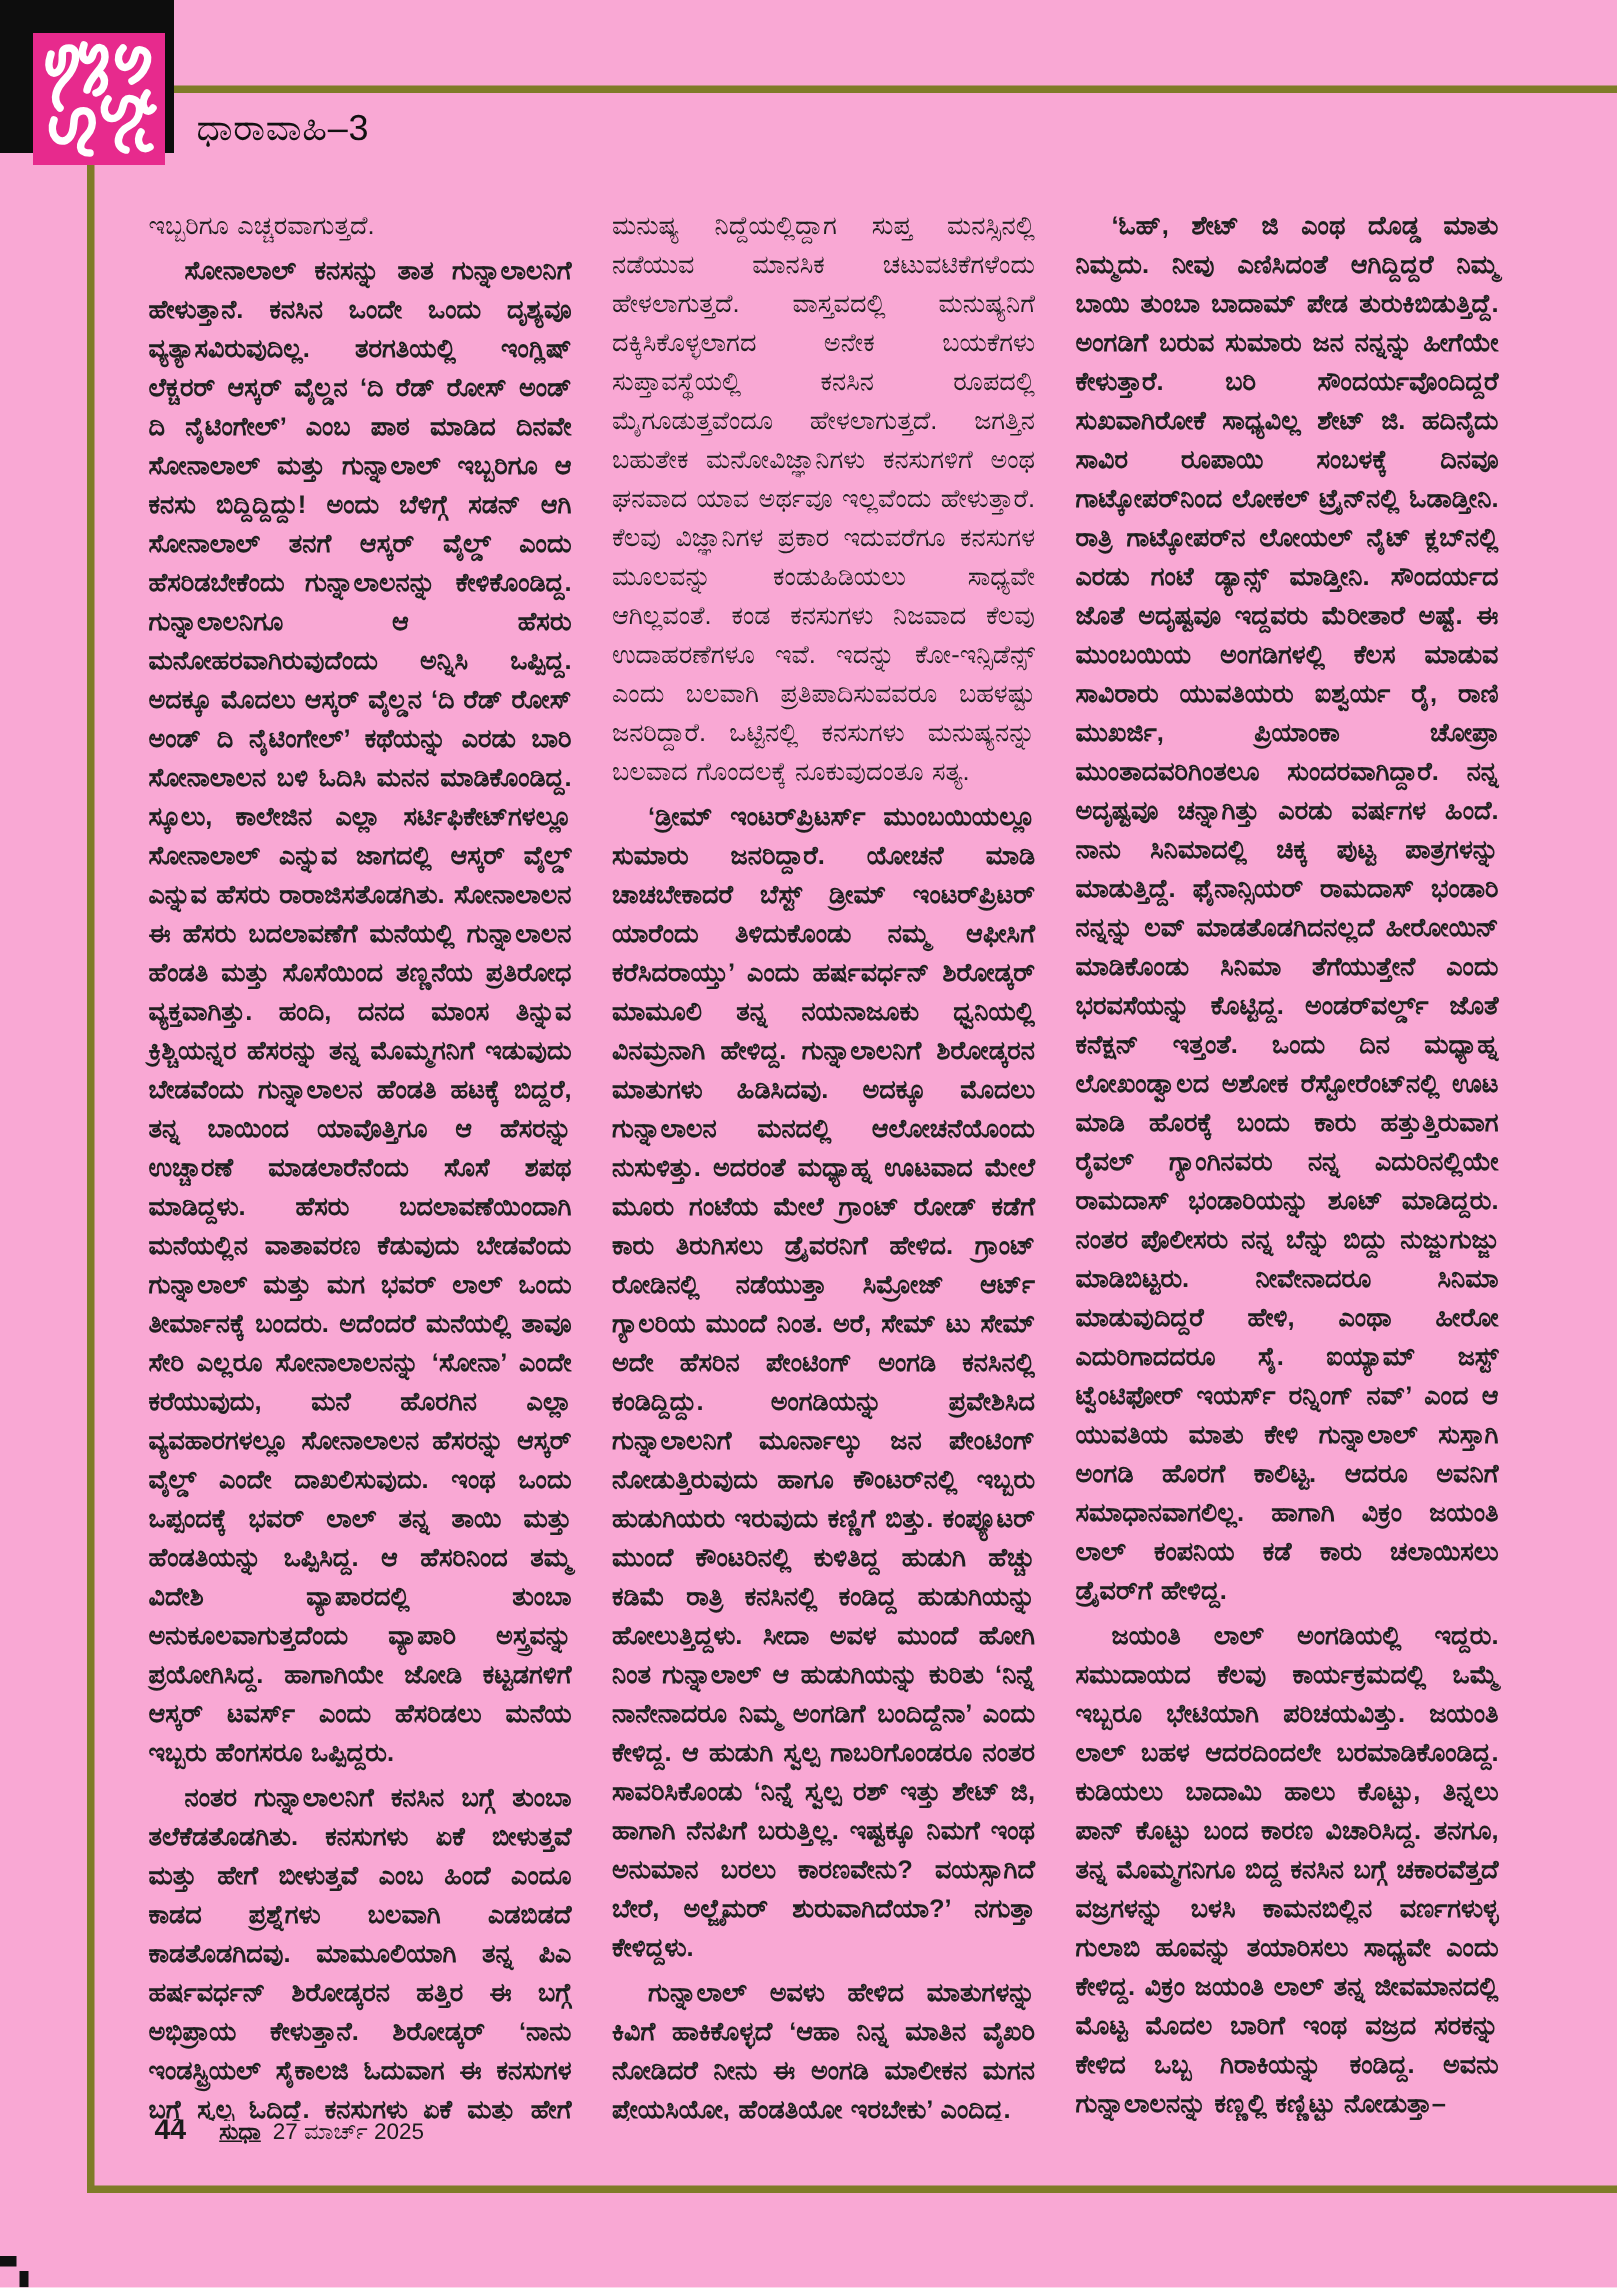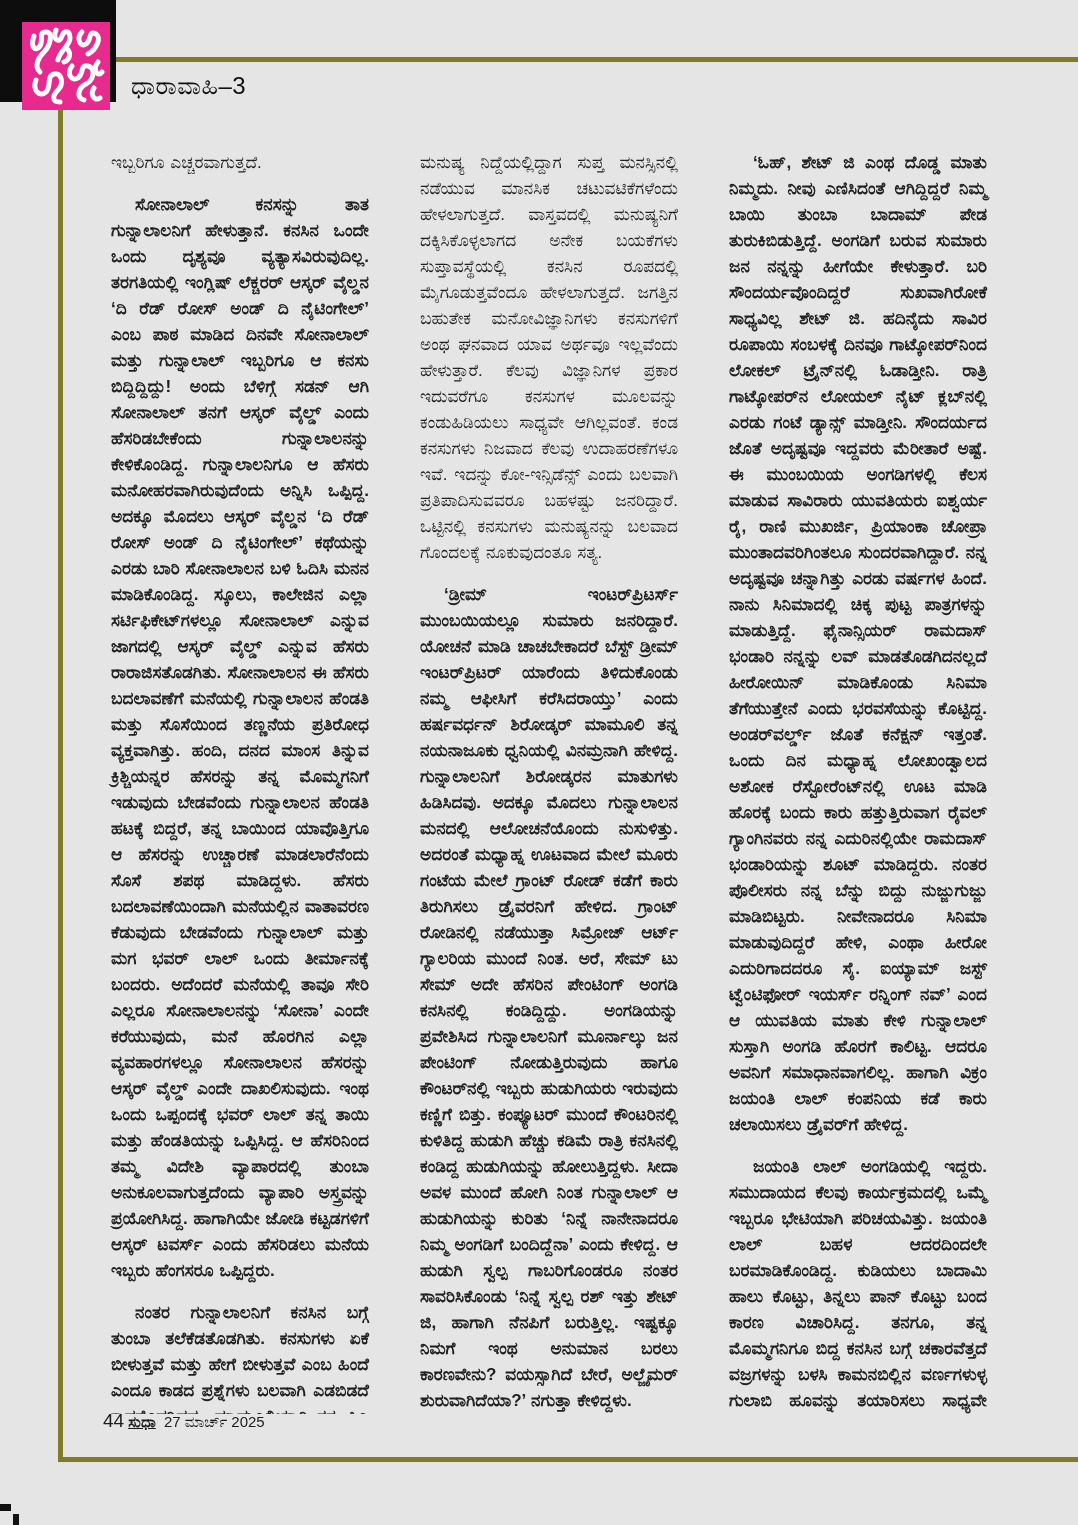--- a/index.html
+++ b/index.html
@@ -1,39 +1,39 @@
 <!DOCTYPE html>
 <html><head>
 <meta charset="utf-8">
 <style>
   html,body{margin:0;padding:0;background:#ffffff;}
   .page{
-    position:relative;width:1078px;height:1525px;background:#e5e5e5;
+    position:relative;width:1078px;height:1525px;background:#f9a8d4;
     font-family:"Liberation Sans","DejaVu Sans",sans-serif;color:#1c1c1c;overflow:hidden;
   }
   .corner-black{position:absolute;left:0;top:0;width:116px;height:102px;background:#0d0d0d;}
   .logo{position:absolute;left:22px;top:22px;width:88px;height:88px;background:#e72a8d;}
   .logo svg{display:block;width:100%;height:100%;}
   .rule-top{position:absolute;left:116px;top:57px;width:962px;height:5px;background:#7f7b28;}
   .rule-left{position:absolute;left:58px;top:110px;width:5px;height:1352px;background:#7f7b28;}
   .rule-bottom{position:absolute;left:58px;top:1457px;width:1020px;height:5px;background:#7f7b28;}
   .section-title{
     position:absolute;left:131px;top:72px;font-size:24px;font-weight:500;color:#111;
     letter-spacing:0.5px;
   }
   .col{
     position:absolute;top:134px;width:290px;height:1280px;overflow:hidden;
     font-size:17px;line-height:26px;text-align:justify;text-justify:inter-word;
     word-spacing:1px;color:#202020;
   }
   .col-1{left:95px;} .col-2{left:404px;} .col-3{left:713px;}
-  .para{margin:16px;}
+  .para{margin:4px;}
   .para.indent{text-indent:24px;font-weight:bold;}
   .footer{position:absolute;left:103px;top:1410px;font-size:15px;color:#1c1c1c;white-space:nowrap;}
-  .footer .pagenum{font-weight:normal;font-size:19px;margin-right:4px;}
+  .footer .pagenum{font-weight:bold;font-size:19px;margin-right:22px;}
   .footer .mag{font-weight:bold;margin-right:8px;text-decoration:underline;}
   .footer .date{font-weight:500;margin-top:15px;}
   .cropmark-h{position:absolute;left:0;top:1504px;width:11px;height:7px;background:#111;}
   .cropmark-v{position:absolute;left:13px;top:1514px;width:6px;height:11px;background:#111;}
 </style>
 </head>
 <body>
 
 <div class="page">
 
@@ -61,20 +61,21 @@
   <div class="section-title">ಧಾರಾವಾಹಿ–3</div>
 
   <div class="col col-1">
       <p class="para">ಇಬ್ಬರಿಗೂ ಎಚ್ಚರವಾಗುತ್ತದೆ.</p>
       <p class="para indent">ಸೋನಾಲಾಲ್ ಕನಸನ್ನು ತಾತ ಗುನ್ನಾಲಾಲನಿಗೆ ಹೇಳುತ್ತಾನೆ. ಕನಸಿನ ಒಂದೇ ಒಂದು ದೃಶ್ಯವೂ ವ್ಯತ್ಯಾಸವಿರುವುದಿಲ್ಲ. ತರಗತಿಯಲ್ಲಿ ಇಂಗ್ಲಿಷ್ ಲೆಕ್ಚರರ್ ಆಸ್ಕರ್ ವೈಲ್ಡನ ‘ದಿ ರೆಡ್ ರೋಸ್ ಅಂಡ್ ದಿ ನೈಟಿಂಗೇಲ್’ ಎಂಬ ಪಾಠ ಮಾಡಿದ ದಿನವೇ ಸೋನಾಲಾಲ್ ಮತ್ತು ಗುನ್ನಾಲಾಲ್ ಇಬ್ಬರಿಗೂ ಆ ಕನಸು ಬಿದ್ದಿದ್ದಿದ್ದು! ಅಂದು ಬೆಳಿಗ್ಗೆ ಸಡನ್ ಆಗಿ ಸೋನಾಲಾಲ್ ತನಗೆ ಆಸ್ಕರ್ ವೈಲ್ಡ್ ಎಂದು ಹೆಸರಿಡಬೇಕೆಂದು ಗುನ್ನಾಲಾಲನನ್ನು ಕೇಳಿಕೊಂಡಿದ್ದ. ಗುನ್ನಾಲಾಲನಿಗೂ ಆ ಹೆಸರು ಮನೋಹರವಾಗಿರುವುದೆಂದು ಅನ್ನಿಸಿ ಒಪ್ಪಿದ್ದ. ಅದಕ್ಕೂ ಮೊದಲು ಆಸ್ಕರ್ ವೈಲ್ಡನ ‘ದಿ ರೆಡ್ ರೋಸ್ ಅಂಡ್ ದಿ ನೈಟಿಂಗೇಲ್’ ಕಥೆಯನ್ನು ಎರಡು ಬಾರಿ ಸೋನಾಲಾಲನ ಬಳಿ ಓದಿಸಿ ಮನನ ಮಾಡಿಕೊಂಡಿದ್ದ. ಸ್ಕೂಲು, ಕಾಲೇಜಿನ ಎಲ್ಲಾ ಸರ್ಟಿಫಿಕೇಟ್‌ಗಳಲ್ಲೂ ಸೋನಾಲಾಲ್ ಎನ್ನುವ ಜಾಗದಲ್ಲಿ ಆಸ್ಕರ್ ವೈಲ್ಡ್ ಎನ್ನುವ ಹೆಸರು ರಾರಾಜಿಸತೊಡಗಿತು. ಸೋನಾಲಾಲನ ಈ ಹೆಸರು ಬದಲಾವಣೆಗೆ ಮನೆಯಲ್ಲಿ ಗುನ್ನಾಲಾಲನ ಹೆಂಡತಿ ಮತ್ತು ಸೊಸೆಯಿಂದ ತಣ್ಣನೆಯ ಪ್ರತಿರೋಧ ವ್ಯಕ್ತವಾಗಿತ್ತು. ಹಂದಿ, ದನದ ಮಾಂಸ ತಿನ್ನುವ ಕ್ರಿಶ್ಚಿಯನ್ನರ ಹೆಸರನ್ನು ತನ್ನ ಮೊಮ್ಮಗನಿಗೆ ಇಡುವುದು ಬೇಡವೆಂದು ಗುನ್ನಾಲಾಲನ ಹೆಂಡತಿ ಹಟಕ್ಕೆ ಬಿದ್ದರೆ, ತನ್ನ ಬಾಯಿಂದ ಯಾವೊತ್ತಿಗೂ ಆ ಹೆಸರನ್ನು ಉಚ್ಚಾರಣೆ ಮಾಡಲಾರೆನೆಂದು ಸೊಸೆ ಶಪಥ ಮಾಡಿದ್ದಳು. ಹೆಸರು ಬದಲಾವಣೆಯಿಂದಾಗಿ ಮನೆಯಲ್ಲಿನ ವಾತಾವರಣ ಕೆಡುವುದು ಬೇಡವೆಂದು ಗುನ್ನಾಲಾಲ್ ಮತ್ತು ಮಗ ಭವರ್ ಲಾಲ್ ಒಂದು ತೀರ್ಮಾನಕ್ಕೆ ಬಂದರು. ಅದೆಂದರೆ ಮನೆಯಲ್ಲಿ ತಾವೂ ಸೇರಿ ಎಲ್ಲರೂ ಸೋನಾಲಾಲನನ್ನು ‘ಸೋನಾ’ ಎಂದೇ ಕರೆಯುವುದು, ಮನೆ ಹೊರಗಿನ ಎಲ್ಲಾ ವ್ಯವಹಾರಗಳಲ್ಲೂ ಸೋನಾಲಾಲನ ಹೆಸರನ್ನು ಆಸ್ಕರ್ ವೈಲ್ಡ್ ಎಂದೇ ದಾಖಲಿಸುವುದು. ಇಂಥ ಒಂದು ಒಪ್ಪಂದಕ್ಕೆ ಭವರ್ ಲಾಲ್ ತನ್ನ ತಾಯಿ ಮತ್ತು ಹೆಂಡತಿಯನ್ನು ಒಪ್ಪಿಸಿದ್ದ. ಆ ಹೆಸರಿನಿಂದ ತಮ್ಮ ವಿದೇಶಿ ವ್ಯಾಪಾರದಲ್ಲಿ ತುಂಬಾ ಅನುಕೂಲವಾಗುತ್ತದೆಂದು ವ್ಯಾಪಾರಿ ಅಸ್ತ್ರವನ್ನು ಪ್ರಯೋಗಿಸಿದ್ದ. ಹಾಗಾಗಿಯೇ ಜೋಡಿ ಕಟ್ಟಡಗಳಿಗೆ ಆಸ್ಕರ್ ಟವರ್ಸ್ ಎಂದು ಹೆಸರಿಡಲು ಮನೆಯ ಇಬ್ಬರು ಹೆಂಗಸರೂ ಒಪ್ಪಿದ್ದರು.</p>
       <p class="para indent">ನಂತರ ಗುನ್ನಾಲಾಲನಿಗೆ ಕನಸಿನ ಬಗ್ಗೆ ತುಂಬಾ ತಲೆಕೆಡತೊಡಗಿತು. ಕನಸುಗಳು ಏಕೆ ಬೀಳುತ್ತವೆ ಮತ್ತು ಹೇಗೆ ಬೀಳುತ್ತವೆ ಎಂಬ ಹಿಂದೆ ಎಂದೂ ಕಾಡದ ಪ್ರಶ್ನೆಗಳು ಬಲವಾಗಿ ಎಡಬಿಡದೆ ಕಾಡತೊಡಗಿದವು. ಮಾಮೂಲಿಯಾಗಿ ತನ್ನ ಪಿಎ ಹರ್ಷವರ್ಧನ್ ಶಿರೋಡ್ಕರನ ಹತ್ತಿರ ಈ ಬಗ್ಗೆ ಅಭಿಪ್ರಾಯ ಕೇಳುತ್ತಾನೆ. ಶಿರೋಡ್ಕರ್ ‘ನಾನು ಇಂಡಸ್ಟ್ರಿಯಲ್ ಸೈಕಾಲಜಿ ಓದುವಾಗ ಈ ಕನಸುಗಳ ಬಗ್ಗೆ ಸ್ವಲ್ಪ ಓದಿದ್ದೆ. ಕನಸುಗಳು ಏಕೆ ಮತ್ತು ಹೇಗೆ ಬೀಳುತ್ತವೆ ಎಂಬುದಕ್ಕೆ ಒಂದು ನಿರ್ದಿಷ್ಟ ಕಾರಣವಿರುವುದಿಲ್ಲ. ಕನಸುಗಳು</p>
     </div>
   <div class="col col-2">
       <p class="para">ಮನುಷ್ಯ ನಿದ್ದೆಯಲ್ಲಿದ್ದಾಗ ಸುಪ್ತ ಮನಸ್ಸಿನಲ್ಲಿ ನಡೆಯುವ ಮಾನಸಿಕ ಚಟುವಟಿಕೆಗಳೆಂದು ಹೇಳಲಾಗುತ್ತದೆ. ವಾಸ್ತವದಲ್ಲಿ ಮನುಷ್ಯನಿಗೆ ದಕ್ಕಿಸಿಕೊಳ್ಳಲಾಗದ ಅನೇಕ ಬಯಕೆಗಳು ಸುಪ್ತಾವಸ್ಥೆಯಲ್ಲಿ ಕನಸಿನ ರೂಪದಲ್ಲಿ ಮೈಗೂಡುತ್ತವೆಂದೂ ಹೇಳಲಾಗುತ್ತದೆ. ಜಗತ್ತಿನ ಬಹುತೇಕ ಮನೋವಿಜ್ಞಾನಿಗಳು ಕನಸುಗಳಿಗೆ ಅಂಥ ಘನವಾದ ಯಾವ ಅರ್ಥವೂ ಇಲ್ಲವೆಂದು ಹೇಳುತ್ತಾರೆ. ಕೆಲವು ವಿಜ್ಞಾನಿಗಳ ಪ್ರಕಾರ ಇದುವರೆಗೂ ಕನಸುಗಳ ಮೂಲವನ್ನು ಕಂಡುಹಿಡಿಯಲು ಸಾಧ್ಯವೇ ಆಗಿಲ್ಲವಂತೆ. ಕಂಡ ಕನಸುಗಳು ನಿಜವಾದ ಕೆಲವು ಉದಾಹರಣೆಗಳೂ ಇವೆ. ಇದನ್ನು ಕೋ-ಇನ್ಸಿಡೆನ್ಸ್ ಎಂದು ಬಲವಾಗಿ ಪ್ರತಿಪಾದಿಸುವವರೂ ಬಹಳಷ್ಟು ಜನರಿದ್ದಾರೆ. ಒಟ್ಟಿನಲ್ಲಿ ಕನಸುಗಳು ಮನುಷ್ಯನನ್ನು ಬಲವಾದ ಗೊಂದಲಕ್ಕೆ ನೂಕುವುದಂತೂ ಸತ್ಯ.</p>
       <p class="para indent">‘ಡ್ರೀಮ್ ಇಂಟರ್‌ಪ್ರಿಟರ್ಸ್ ಮುಂಬಯಿಯಲ್ಲೂ ಸುಮಾರು ಜನರಿದ್ದಾರೆ. ಯೋಚನೆ ಮಾಡಿ ಚಾಚಬೇಕಾದರೆ ಬೆಸ್ಟ್ ಡ್ರೀಮ್ ಇಂಟರ್‌ಪ್ರಿಟರ್ ಯಾರೆಂದು ತಿಳಿದುಕೊಂಡು ನಮ್ಮ ಆಫೀಸಿಗೆ ಕರೆಸಿದರಾಯ್ತು’ ಎಂದು ಹರ್ಷವರ್ಧನ್ ಶಿರೋಡ್ಕರ್ ಮಾಮೂಲಿ ತನ್ನ ನಯನಾಜೂಕು ಧ್ವನಿಯಲ್ಲಿ ವಿನಮ್ರನಾಗಿ ಹೇಳಿದ್ದ. ಗುನ್ನಾಲಾಲನಿಗೆ ಶಿರೋಡ್ಕರನ ಮಾತುಗಳು ಹಿಡಿಸಿದವು. ಅದಕ್ಕೂ ಮೊದಲು ಗುನ್ನಾಲಾಲನ ಮನದಲ್ಲಿ ಆಲೋಚನೆಯೊಂದು ನುಸುಳಿತ್ತು. ಅದರಂತೆ ಮಧ್ಯಾಹ್ನ ಊಟವಾದ ಮೇಲೆ ಮೂರು ಗಂಟೆಯ ಮೇಲೆ ಗ್ರಾಂಟ್ ರೋಡ್ ಕಡೆಗೆ ಕಾರು ತಿರುಗಿಸಲು ಡ್ರೈವರನಿಗೆ ಹೇಳಿದ. ಗ್ರಾಂಟ್ ರೋಡಿನಲ್ಲಿ ನಡೆಯುತ್ತಾ ಸಿಮ್ರೋಜ್ ಆರ್ಟ್ ಗ್ಯಾಲರಿಯ ಮುಂದೆ ನಿಂತ. ಅರೆ, ಸೇಮ್ ಟು ಸೇಮ್ ಅದೇ ಹೆಸರಿನ ಪೇಂಟಿಂಗ್ ಅಂಗಡಿ ಕನಸಿನಲ್ಲಿ ಕಂಡಿದ್ದಿದ್ದು. ಅಂಗಡಿಯನ್ನು ಪ್ರವೇಶಿಸಿದ ಗುನ್ನಾಲಾಲನಿಗೆ ಮೂರ್ನಾಲ್ಕು ಜನ ಪೇಂಟಿಂಗ್ ನೋಡುತ್ತಿರುವುದು ಹಾಗೂ ಕೌಂಟರ್‌ನಲ್ಲಿ ಇಬ್ಬರು ಹುಡುಗಿಯರು ಇರುವುದು ಕಣ್ಣಿಗೆ ಬಿತ್ತು. ಕಂಪ್ಯೂಟರ್ ಮುಂದೆ ಕೌಂಟರಿನಲ್ಲಿ ಕುಳಿತಿದ್ದ ಹುಡುಗಿ ಹೆಚ್ಚು ಕಡಿಮೆ ರಾತ್ರಿ ಕನಸಿನಲ್ಲಿ ಕಂಡಿದ್ದ ಹುಡುಗಿಯನ್ನು ಹೋಲುತ್ತಿದ್ದಳು. ಸೀದಾ ಅವಳ ಮುಂದೆ ಹೋಗಿ ನಿಂತ ಗುನ್ನಾಲಾಲ್ ಆ ಹುಡುಗಿಯನ್ನು ಕುರಿತು ‘ನಿನ್ನೆ ನಾನೇನಾದರೂ ನಿಮ್ಮ ಅಂಗಡಿಗೆ ಬಂದಿದ್ದೆನಾ’ ಎಂದು ಕೇಳಿದ್ದ. ಆ ಹುಡುಗಿ ಸ್ವಲ್ಪ ಗಾಬರಿಗೊಂಡರೂ ನಂತರ ಸಾವರಿಸಿಕೊಂಡು ‘ನಿನ್ನೆ ಸ್ವಲ್ಪ ರಶ್ ಇತ್ತು ಶೇಟ್ ಜಿ, ಹಾಗಾಗಿ ನೆನಪಿಗೆ ಬರುತ್ತಿಲ್ಲ. ಇಷ್ಟಕ್ಕೂ ನಿಮಗೆ ಇಂಥ ಅನುಮಾನ ಬರಲು ಕಾರಣವೇನು? ವಯಸ್ಸಾಗಿದೆ ಬೇರೆ, ಅಲ್ಜೈಮರ್ ಶುರುವಾಗಿದೆಯಾ?’ ನಗುತ್ತಾ ಕೇಳಿದ್ದಳು.</p>
+      <p class="para indent">ಗುನ್ನಾಲಾಲ್ ಅವಳು ಹೇಳಿದ ಮಾತುಗಳನ್ನು ಕಿವಿಗೆ ಹಾಕಿಕೊಳ್ಳದೆ ‘ಆಹಾ ನಿನ್ನ ಮಾತಿನ ವೈಖರಿ ನೋಡಿದರೆ ನೀನು ಈ ಅಂಗಡಿ ಮಾಲೀಕನ ಮಗನ ಪ್ರೇಯಸಿಯೋ, ಹೆಂಡತಿಯೋ ಇರಬೇಕು’ ಎಂದಿದ್ದ.</p>
     </div>
   <div class="col col-3">
       <p class="para indent">‘ಓಹ್, ಶೇಟ್ ಜಿ ಎಂಥ ದೊಡ್ಡ ಮಾತು ನಿಮ್ಮದು. ನೀವು ಎಣಿಸಿದಂತೆ ಆಗಿದ್ದಿದ್ದರೆ ನಿಮ್ಮ ಬಾಯಿ ತುಂಬಾ ಬಾದಾಮ್ ಪೇಡ ತುರುಕಿಬಿಡುತ್ತಿದ್ದೆ. ಅಂಗಡಿಗೆ ಬರುವ ಸುಮಾರು ಜನ ನನ್ನನ್ನು ಹೀಗೆಯೇ ಕೇಳುತ್ತಾರೆ. ಬರಿ ಸೌಂದರ್ಯವೊಂದಿದ್ದರೆ ಸುಖವಾಗಿರೋಕೆ ಸಾಧ್ಯವಿಲ್ಲ ಶೇಟ್ ಜಿ. ಹದಿನೈದು ಸಾವಿರ ರೂಪಾಯಿ ಸಂಬಳಕ್ಕೆ ದಿನವೂ ಗಾಟ್ಕೋಪರ್‌ನಿಂದ ಲೋಕಲ್ ಟ್ರೈನ್‌ನಲ್ಲಿ ಓಡಾಡ್ತೀನಿ. ರಾತ್ರಿ ಗಾಟ್ಕೋಪರ್‌ನ ಲೋಯಲ್ ನೈಟ್ ಕ್ಲಬ್‌ನಲ್ಲಿ ಎರಡು ಗಂಟೆ ಡ್ಯಾನ್ಸ್ ಮಾಡ್ತೀನಿ. ಸೌಂದರ್ಯದ ಜೊತೆ ಅದೃಷ್ಟವೂ ಇದ್ದವರು ಮೆರೀತಾರೆ ಅಷ್ಟೆ. ಈ ಮುಂಬಯಿಯ ಅಂಗಡಿಗಳಲ್ಲಿ ಕೆಲಸ ಮಾಡುವ ಸಾವಿರಾರು ಯುವತಿಯರು ಐಶ್ವರ್ಯ ರೈ, ರಾಣಿ ಮುಖರ್ಜಿ, ಪ್ರಿಯಾಂಕಾ ಚೋಪ್ರಾ ಮುಂತಾದವರಿಗಿಂತಲೂ ಸುಂದರವಾಗಿದ್ದಾರೆ. ನನ್ನ ಅದೃಷ್ಟವೂ ಚನ್ನಾಗಿತ್ತು ಎರಡು ವರ್ಷಗಳ ಹಿಂದೆ. ನಾನು ಸಿನಿಮಾದಲ್ಲಿ ಚಿಕ್ಕ ಪುಟ್ಟ ಪಾತ್ರಗಳನ್ನು ಮಾಡುತ್ತಿದ್ದೆ. ಫೈನಾನ್ಸಿಯರ್ ರಾಮದಾಸ್ ಭಂಡಾರಿ ನನ್ನನ್ನು ಲವ್ ಮಾಡತೊಡಗಿದನಲ್ಲದೆ ಹೀರೋಯಿನ್ ಮಾಡಿಕೊಂಡು ಸಿನಿಮಾ ತೆಗೆಯುತ್ತೇನೆ ಎಂದು ಭರವಸೆಯನ್ನು ಕೊಟ್ಟಿದ್ದ. ಅಂಡರ್‌ವರ್ಲ್ಡ್ ಜೊತೆ ಕನೆಕ್ಷನ್ ಇತ್ತಂತೆ. ಒಂದು ದಿನ ಮಧ್ಯಾಹ್ನ ಲೋಖಂಡ್ವಾಲದ ಅಶೋಕ ರೆಸ್ಟೋರೆಂಟ್‌ನಲ್ಲಿ ಊಟ ಮಾಡಿ ಹೊರಕ್ಕೆ ಬಂದು ಕಾರು ಹತ್ತುತ್ತಿರುವಾಗ ರೈವಲ್ ಗ್ಯಾಂಗಿನವರು ನನ್ನ ಎದುರಿನಲ್ಲಿಯೇ ರಾಮದಾಸ್ ಭಂಡಾರಿಯನ್ನು ಶೂಟ್ ಮಾಡಿದ್ದರು. ನಂತರ ಪೊಲೀಸರು ನನ್ನ ಬೆನ್ನು ಬಿದ್ದು ನುಜ್ಜುಗುಜ್ಜು ಮಾಡಿಬಿಟ್ಟರು. ನೀವೇನಾದರೂ ಸಿನಿಮಾ ಮಾಡುವುದಿದ್ದರೆ ಹೇಳಿ, ಎಂಥಾ ಹೀರೋ ಎದುರಿಗಾದದರೂ ಸೈ. ಐಯ್ಯಾಮ್ ಜಸ್ಟ್ ಟ್ವೆಂಟಿಫೋರ್ ಇಯರ್ಸ್ ರನ್ನಿಂಗ್ ನವ್’ ಎಂದ ಆ ಯುವತಿಯ ಮಾತು ಕೇಳಿ ಗುನ್ನಾಲಾಲ್ ಸುಸ್ತಾಗಿ ಅಂಗಡಿ ಹೊರಗೆ ಕಾಲಿಟ್ಟ. ಆದರೂ ಅವನಿಗೆ ಸಮಾಧಾನವಾಗಲಿಲ್ಲ. ಹಾಗಾಗಿ ವಿಕ್ರಂ ಜಯಂತಿ ಲಾಲ್ ಕಂಪನಿಯ ಕಡೆ ಕಾರು ಚಲಾಯಿಸಲು ಡ್ರೈವರ್‌ಗೆ ಹೇಳಿದ್ದ.</p>
       <p class="para indent">ಜಯಂತಿ ಲಾಲ್ ಅಂಗಡಿಯಲ್ಲಿ ಇದ್ದರು. ಸಮುದಾಯದ ಕೆಲವು ಕಾರ್ಯಕ್ರಮದಲ್ಲಿ ಒಮ್ಮೆ ಇಬ್ಬರೂ ಭೇಟಿಯಾಗಿ ಪರಿಚಯವಿತ್ತು. ಜಯಂತಿ ಲಾಲ್ ಬಹಳ ಆದರದಿಂದಲೇ ಬರಮಾಡಿಕೊಂಡಿದ್ದ. ಕುಡಿಯಲು ಬಾದಾಮಿ ಹಾಲು ಕೊಟ್ಟು, ತಿನ್ನಲು ಪಾನ್ ಕೊಟ್ಟು ಬಂದ ಕಾರಣ ವಿಚಾರಿಸಿದ್ದ. ತನಗೂ, ತನ್ನ ಮೊಮ್ಮಗನಿಗೂ ಬಿದ್ದ ಕನಸಿನ ಬಗ್ಗೆ ಚಕಾರವೆತ್ತದೆ ವಜ್ರಗಳನ್ನು ಬಳಸಿ ಕಾಮನಬಿಲ್ಲಿನ ವರ್ಣಗಳುಳ್ಳ ಗುಲಾಬಿ ಹೂವನ್ನು ತಯಾರಿಸಲು ಸಾಧ್ಯವೇ ಎಂದು ಕೇಳಿದ್ದ. ವಿಕ್ರಂ ಜಯಂತಿ ಲಾಲ್ ತನ್ನ ಜೀವಮಾನದಲ್ಲಿ ಮೊಟ್ಟ ಮೊದಲ ಬಾರಿಗೆ ಇಂಥ ವಜ್ರದ ಸರಕನ್ನು ಕೇಳಿದ ಒಬ್ಬ ಗಿರಾಕಿಯನ್ನು ಕಂಡಿದ್ದ. ಅವನು ಗುನ್ನಾಲಾಲನನ್ನು ಕಣ್ಣಲ್ಲಿ ಕಣ್ಣಿಟ್ಟು ನೋಡುತ್ತಾ–</p>
     </div>
 
   <div class="footer">
     <span class="pagenum">44</span><span class="mag">ಸುಧಾ</span><span class="date">27 ಮಾರ್ಚ್ 2025</span>
   </div>
 

